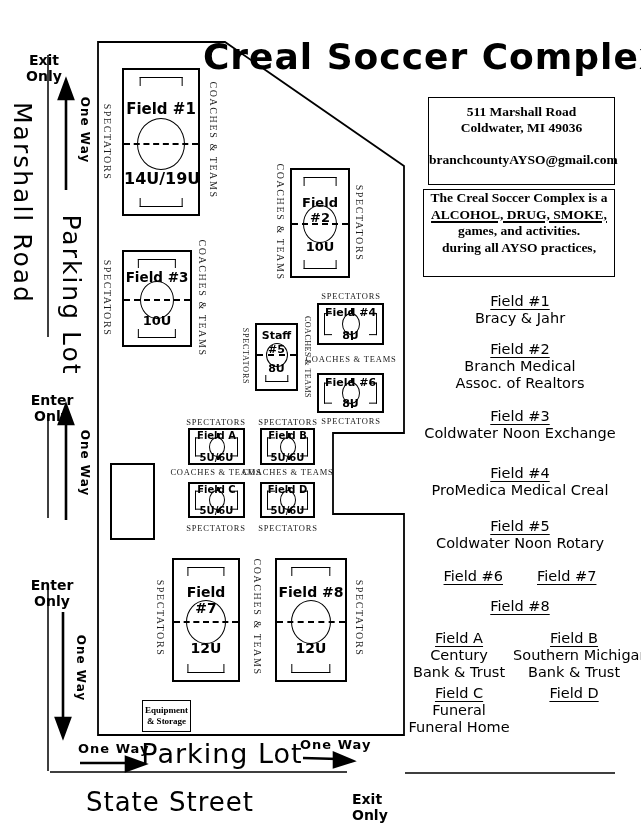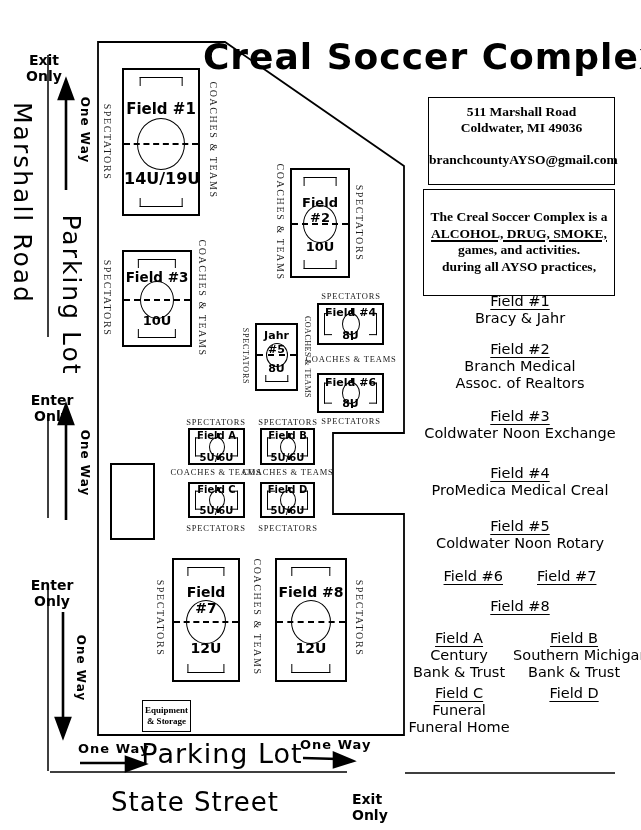--- a/index.html
+++ b/index.html
@@ -90,21 +90,21 @@
     <div>Enter</div>
     <div>Only</div>
   </div>
 
   <div class="infobox" style="left:428px;top:97px;width:185px;height:80px;padding-top:6px;font-size:13.5px;line-height:16px;">
     <div>511 Marshall Road</div>
     <div>Coldwater, MI 49036</div>
     <div style="margin-top:16px;">branchcountyAYSO@gmail.com</div>
   </div>
 
-  <div class="infobox" style="left:423px;top:189px;width:190px;height:86px;padding-top:19px;font-size:13.5px;line-height:16.5px;">
+  <div class="infobox" style="left:423px;top:189px;width:190px;height:86px;padding-top:0;font-size:13.5px;line-height:16.5px;">
     <div>The Creal Soccer Complex is a</div>
     <div class="u">ALCOHOL, DRUG, SMOKE,</div>
     <div>games, and activities.</div>
     <div>during all AYSO practices,</div>
   </div>
 
   <div class="field" style="left:122px;top:68px;width:78px;height:148px;">
     <div class="goal-top"></div>
     <div class="fname" style="top:30px;font-size:15px;">Field #1</div>
     <div class="circle tr" style="left:50%;top:74px;width:46px;height:50px;transform:translate(-50%,-50%);"></div>
@@ -131,21 +131,21 @@
     <div class="fname" style="top:25px;font-size:13px;">Field #2</div>
     <div class="circle tr" style="left:50%;top:54px;width:32px;height:36px;transform:translate(-50%,-50%);"></div>
     <div class="cdash" style="top:53px;"></div>
     <div class="fage" style="bottom:22px;font-size:13px;">10U</div>
     <div class="goal-bot"></div>
   </div>
   <div class="vtext lbl-v" style="left:280px;top:222px;">COACHES &amp; TEAMS</div>
   <div class="vtext lbl-v" style="left:359px;top:223px;">SPECTATORS</div>
 
   <div class="field" style="left:255px;top:323px;width:43px;height:68px;">
-    <div class="fname" style="top:4px;font-size:11px;">Jahr</div>
+    <div class="fname" style="top:4px;font-size:11px;">Staff</div>
     <div class="fname" style="top:18px;font-size:11px;">#5</div>
     <div class="circle tr" style="left:50%;top:30px;width:20px;height:22px;transform:translate(-50%,-50%);"></div>
     <div class="cdash" style="top:29px;"></div>
     <div class="fage" style="bottom:14px;font-size:11px;">8U</div>
     <div class="goal-bot" style="height:6px;"></div>
   </div>
   <div class="vtext lbl-v" style="left:245px;top:356px;font-size:8px;letter-spacing:0.8px;">SPECTATORS</div>
   <div class="vtext lbl-v" style="left:307px;top:357px;font-size:8px;letter-spacing:0.5px;">COACHES &amp; TEAMS</div>
 
   <div class="htext lbl-h" style="left:351px;top:296px;">SPECTATORS</div>
@@ -242,21 +242,21 @@
     <div>&amp; Storage</div>
   </div>
 
   <div class="abs oneway-h" style="left:78px;top:741px;">One Way</div>
   <div class="htext comic" style="left:222px;top:753px;font-size:27px;letter-spacing:1px;">Parking Lot</div>
   <div class="abs oneway-h" style="left:300px;top:737px;">One Way</div>
   <div class="abs sign" style="left:352px;top:751px;width:46px;text-align:left;">
     <div>Exit</div>
     <div>Only</div>
   </div>
-  <div class="htext comic" style="left:170px;top:802px;font-size:26px;letter-spacing:1px;margin-left:25px;">State Street</div>
+  <div class="htext comic" style="left:170px;top:802px;font-size:26px;letter-spacing:1px;">State Street</div>
 
   <div class="sponsors comic" style="left:405px;top:293px;width:230px;">
     <div class="sp-group">
       <div class="sp-head">Field #1</div>
       <div class="sp-line">Bracy &amp; Jahr</div>
     </div>
     <div class="sp-group" style="margin-bottom:16px;">
       <div class="sp-head">Field #2</div>
       <div class="sp-line">Branch Medical</div>
       <div class="sp-line">Assoc. of Realtors</div>

